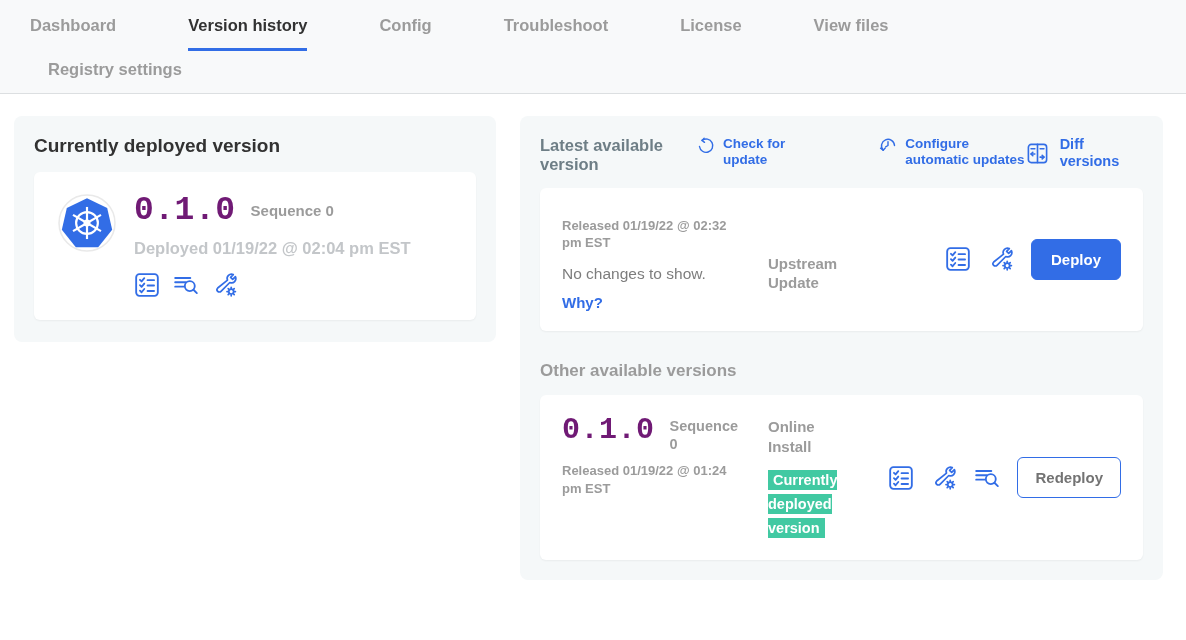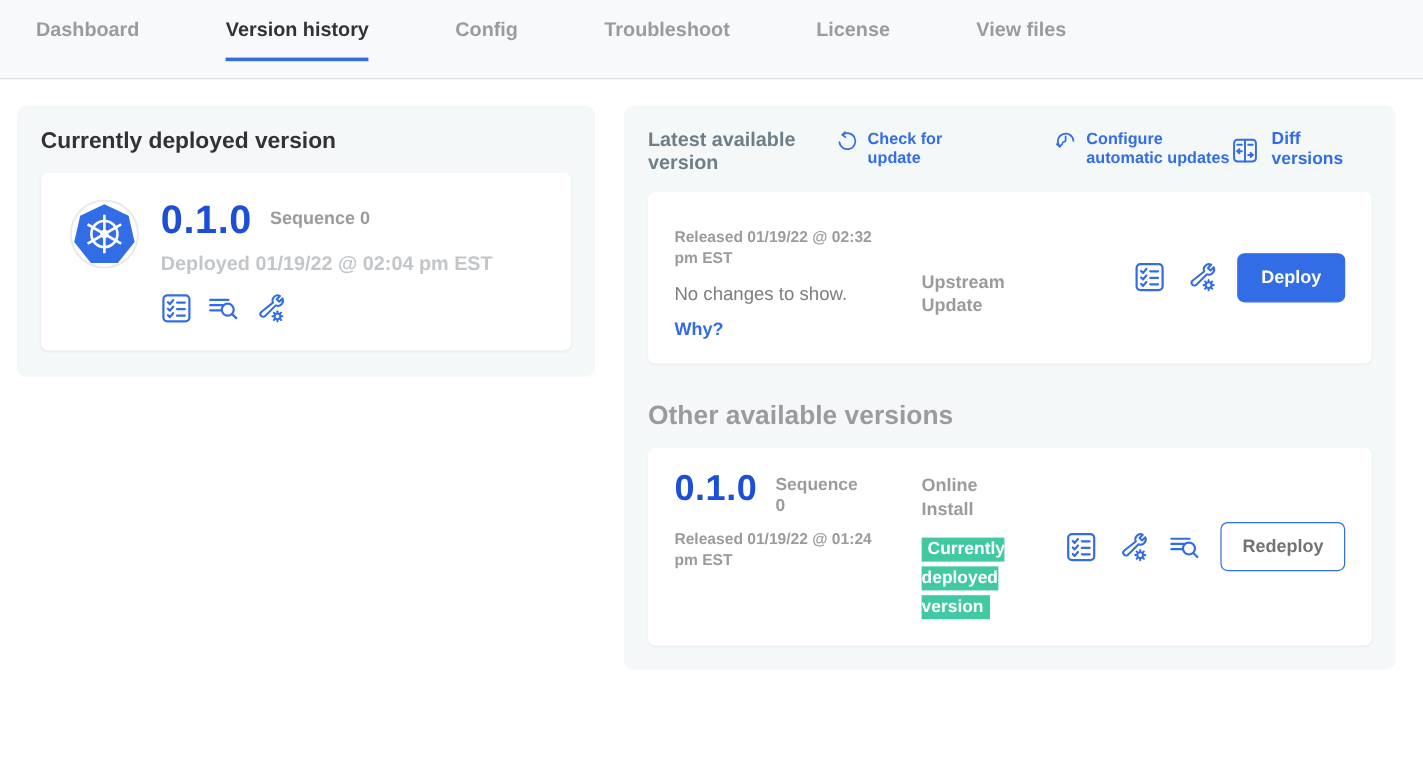--- a/index.html
+++ b/index.html
@@ -21,21 +21,21 @@
   .left-panel  { width:482px; padding:19px 20px 22px 20px; }
   .right-panel { flex:1; padding:20px; }
 
   .panel-title-dark { font-size:19px; font-weight:800; color:#323232; }
   .white-card { background:#fff; border-radius:6px; box-shadow:0 1px 2px rgba(50,50,50,.06); }
 
   
   .deployed-card { margin-top:15px; padding:22px 24px; display:flex; gap:18px; }
   .k8s-badge { width:58px; height:58px; flex:none; }
   .ver-row { display:flex; align-items:flex-start; }
-  .ver-num { font-size:33px; font-weight:800; color:#1d4ed8; line-height:1; letter-spacing:.5px; }
+  .ver-num { font-size:33px; font-weight:800; color:#701a75; line-height:1; letter-spacing:.5px;font-family:Liberation Mono, monospace; }
   .seq { font-size:15px; font-weight:600; color:#9b9b9b; margin-left:15px; margin-top:8px; line-height:1.25; }
   .deployed-date { font-size:16.5px; font-weight:600; color:#c3c6c9; margin-top:12px; }
   .icon-row { display:flex; align-items:center; gap:13px; margin-top:14px; }
   .ic { width:26px; height:26px; stroke:#326de6; fill:none; stroke-width:1.7;
         stroke-linecap:round; stroke-linejoin:round; cursor:pointer; }
   .ic-sm { width:20px; height:20px; flex:none; }
 
   
   .latest-header { display:flex; align-items:flex-start; }
   .latest-title { width:134px; font-size:16.5px; font-weight:700; color:#6e7e86; line-height:1.15; flex:none; }
@@ -61,33 +61,36 @@
   .pad-top-sm { padding-top:2px; }
   .badge-wrap { width:76px; margin-top:12px; line-height:1.5; }
   .deployed-badge { display:inline; background:#41c9a2; color:#fff; font-size:14.5px;
                     font-weight:700; padding:2px 5px; }
   .vc-actions { flex:none; align-self:center; display:flex; align-items:center; gap:17px; }
   .btn { border-radius:6px; font-size:15px; font-weight:700; padding:11px 19px;
          cursor:pointer; border:1px solid #326de6; font-family:inherit;text-align:center; }
   .btn-primary { background:#326de6; color:#fff; }
   .btn-secondary { background:#fff; color:#737373; padding:11px 17px; }
 
-  .other-title { margin-top:30px; font-size:22px; font-weight:600; color:#9b9b9b; }
+  .other-title { margin-top:30px; font-size:17px; font-weight:600; color:#9b9b9b; }
 </style>
 </head>
 <body>
 
 <div class="nav">
   <div class="nav-row1">
     <div class="tab">Dashboard</div>
     <div class="tab active">Version history</div>
     <div class="tab">Config</div>
     <div class="tab">Troubleshoot</div>
     <div class="tab">License</div>
     <div class="tab">View files</div>
+  </div>
+  <div class="nav-row2">
+    <div class="tab">Registry settings</div>
   </div>
 </div>
 
 <div class="main">
 
   <div class="panel left-panel">
     <div class="panel-title-dark">Currently deployed version</div>
 
     <div class="white-card deployed-card">
       <svg class="k8s-badge" viewBox="0 0 56 56">

